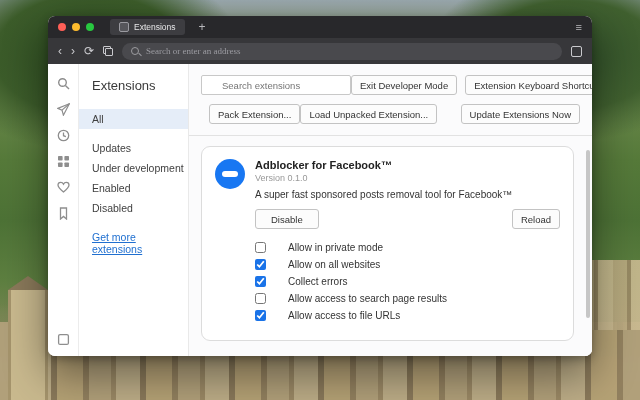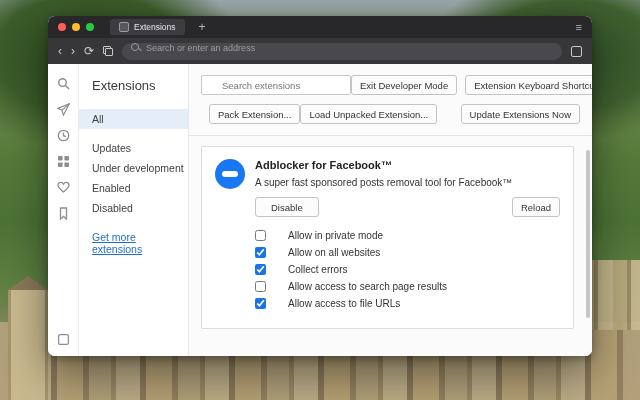--- a/index.html
+++ b/index.html
@@ -43,21 +43,21 @@
 
   .toolbar{height:26px;background:#37373a;display:flex;align-items:center;gap:9px;
     padding:0 10px;flex:0 0 auto;}
   .navicon{color:#c9c9cd;font-size:12px;line-height:1;}
   .tiles-icon{width:10px;height:10px;position:relative;}
   .tiles-icon::before{content:"";position:absolute;left:0;top:0;width:6px;height:6px;
     border:1.2px solid #c9c9cd;border-radius:1px;}
   .tiles-icon::after{content:"";position:absolute;right:0;bottom:0;width:6px;height:6px;
     border:1.2px solid #c9c9cd;border-radius:1px;background:#37373a;}
   .addressbar{flex:1;height:17px;background:#49494d;border-radius:9px;display:flex;
-    padding:0 9px;gap:7px;}
+    align-items:center;padding:0 9px;gap:7px;font-family:Liberation Serif, serif;}
   .mag{width:6px;height:6px;border:1.2px solid #9c9ca0;border-radius:50%;position:relative;flex:0 0 auto;}
   .mag::after{content:"";position:absolute;width:4px;height:1.2px;background:#9c9ca0;
     right:-3.5px;bottom:-1px;transform:rotate(45deg);}
   .address-ph{color:#9c9ca2;font-size:9px;}
   .box-icon{width:9px;height:9px;border:1.3px solid #c9c9cd;border-radius:2px;}
 
   
   .content{flex:1;display:flex;min-height:0;background:#fff;}
   .rail{width:30px;border-right:1px solid #ececec;display:flex;flex-direction:column;
     align-items:center;padding:13px 0 10px;gap:13px;flex:0 0 auto;}
@@ -77,21 +77,21 @@
   .row{display:flex;align-items:center;}
   .search-ext{width:150px;height:20px;box-sizing:border-box;border:1px solid #c8c8c8;
     border-radius:2px;background:#fff;font-size:9.5px;padding:0 20px;color:#333;font-family:inherit;}
   .btn{height:20px;background:#fcfcfc;border:1px solid #c3c3c3;border-radius:3px;
     font-size:9.5px;color:#333;padding:0 8px;font-family:inherit;white-space:nowrap;cursor:default;}
   .ml8{margin-left:8px;}
   .spacer{flex:1;}
   .row2{margin-top:9px;}
   .divider{border-top:1px solid #e2e2e2;margin:11px -12px 0;}
   .card{margin:10px 6px 0 0;border:1px solid #dcdcdc;background:#fff;
-    padding:12px 13px 13px;border-radius:1px;}
+    padding:12px 13px 13px;border-radius:9px;}
   .card-header{display:flex;gap:10px;}
   .ext-icon{width:30px;height:30px;border-radius:50%;background:#1877f2;flex:0 0 auto;
     display:flex;align-items:center;justify-content:center;}
   .glasses{width:16px;height:6px;background:#fff;border-radius:3px;}
   .ext-col{flex:1;min-width:0;}
   .ext-name{font-size:11px;font-weight:bold;color:#222;}
   .ext-version{font-size:9px;color:#999;margin-top:2px;}
   .ext-desc{font-size:10px;color:#333;margin-top:6px;}
   .ext-buttons{display:flex;margin-top:9px;}
   .disable-btn{padding:0 15px;}
@@ -199,20 +199,21 @@
       </div>
       <div class="divider"></div>
 
       <div class="card">
         <div class="card-header">
           <div class="ext-icon">
             <div class="glasses"></div>
           </div>
           <div class="ext-col">
             <div class="ext-name">Adblocker for Facebook™</div>
+            <div class="ext-version">Version 0.1.0</div>
             <div class="ext-desc">A super fast sponsored posts removal tool for Facebook™</div>
             <div class="ext-buttons">
               <button class="btn disable-btn">Disable</button>
               <span class="spacer"></span>
               <button class="btn">Reload</button>
             </div>
           </div>
         </div>
         <div class="options">
           <label class="option">

